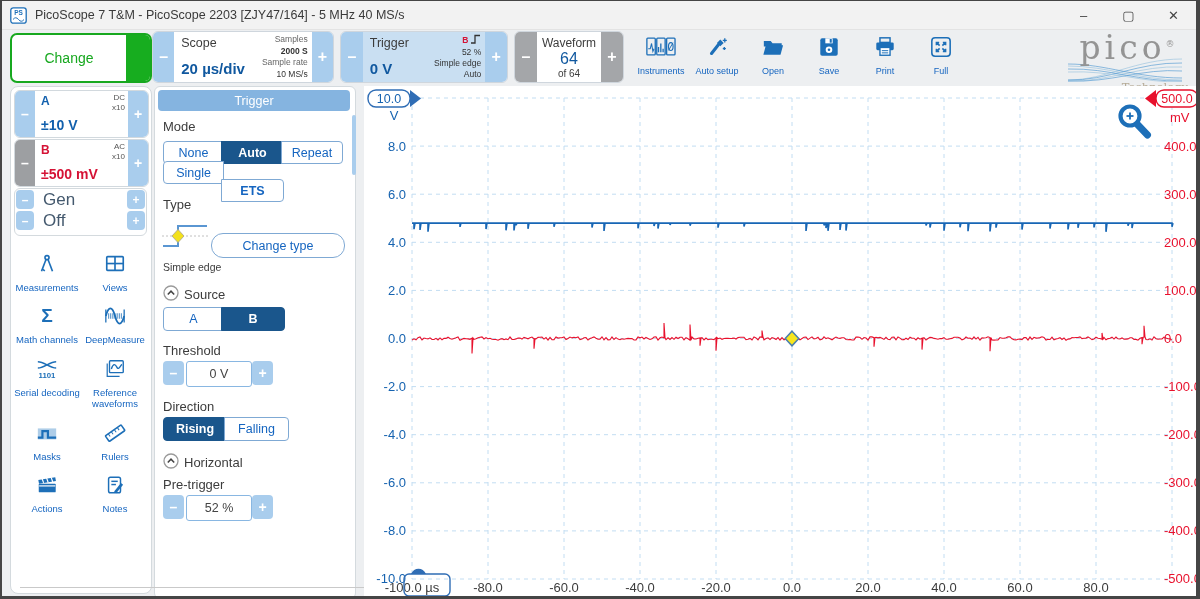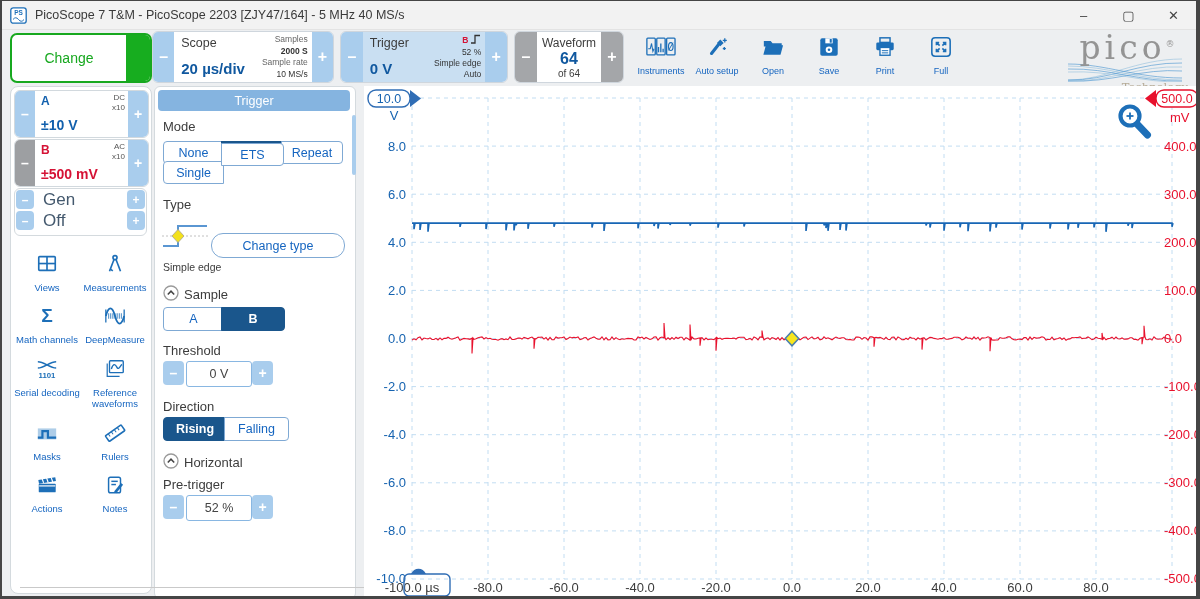--- a/index.html
+++ b/index.html
@@ -18,21 +18,21 @@
   .stepbtn.gray{background:#a4a6a9;}
   .g-center{position:relative;}
   .g-title{position:absolute;left:7px;top:4px;font-size:12.5px;color:#3c3c3c;}
   .g-value{position:absolute;left:7px;bottom:5px;font-size:15px;font-weight:bold;color:#10589f;}
   .g-info{display:flex;flex-direction:column;justify-content:center;align-items:flex-end;padding:2px 4px 2px 0;font-size:8.5px;line-height:1.3;color:#666;}
   .g-info .b{color:#333;font-weight:bold;}
   .g-info .n{color:#333;}
   .trigbg{background:#c9dff2;}
   .wf-center{display:flex;flex-direction:column;align-items:center;justify-content:center;}
   .wf-title{font-size:12px;color:#3c3c3c;}
-  .wf-num{font-size:16px;font-weight:bold;color:#10589f;}
+  .wf-num{font-size:16px;font-weight:normal;color:#10589f;}
   .wf-of{font-size:10px;color:#3c3c3c;}
   .tools{display:flex;}
   .tbtn{width:54px;margin-right:2px;display:flex;flex-direction:column;align-items:center;padding-top:5px;}
   .tbtn .lbl{font-size:9px;color:#1565c0;margin-top:4px;white-space:nowrap;}
   
   .run{left:8px;top:32px;width:138px;height:46px;background:#fff;border:2px solid #17a81f;border-radius:7px;display:flex;overflow:hidden;}
   .run-label{flex:1;display:flex;align-items:center;justify-content:center;color:#17a81f;font-size:14px;}
   .run-block{width:24px;background:#17ad1f;}
   
   .chan{position:absolute;left:3px;width:133px;background:#fff;border:1px solid #d2d9de;border-radius:6px;display:grid;grid-template-columns:20px 1fr 20px;overflow:hidden;}
@@ -264,37 +264,37 @@
         <span class="sb">–</span>
         <span class="gen-lab">Off</span>
         <span class="sb">+</span>
       </div>
     </div>
 
     <div class="abs toolgrid" style="left:2px;top:160px;width:136px;" id="sidebar-tools">
           <div class="sbtool">
             <span><svg width="22" height="22" viewBox="0 0 24 24">
                 <g stroke="#1d6fb8" fill="none" stroke-width="1.8">
-                  <rect x="3" y="4" width="18" height="15" rx="1"></rect>
-                  <line x1="12" y1="4" x2="12" y2="19"></line>
-                  <line x1="3" y1="11.5" x2="21" y2="11.5"></line>
-                </g>
-              </svg></span>
-            <span class="lbl">Views</span>
-          </div>
-          <div class="sbtool">
-            <span><svg width="22" height="22" viewBox="0 0 24 24">
-                <g stroke="#1d6fb8" fill="none" stroke-width="1.8">
                   <circle cx="12" cy="5" r="2.2"></circle>
                   <line x1="10.9" y1="7" x2="6" y2="20"></line>
                   <line x1="13.1" y1="7" x2="18" y2="20"></line>
                   <line x1="6.6" y1="17.3" x2="9.6" y2="19.6"></line>
                 </g>
               </svg></span>
             <span class="lbl">Measurements</span>
+          </div>
+          <div class="sbtool">
+            <span><svg width="22" height="22" viewBox="0 0 24 24">
+                <g stroke="#1d6fb8" fill="none" stroke-width="1.8">
+                  <rect x="3" y="4" width="18" height="15" rx="1"></rect>
+                  <line x1="12" y1="4" x2="12" y2="19"></line>
+                  <line x1="3" y1="11.5" x2="21" y2="11.5"></line>
+                </g>
+              </svg></span>
+            <span class="lbl">Views</span>
           </div>
           <div class="sbtool">
             <span><svg width="22" height="22" viewBox="0 0 24 24">
                 <text x="12" y="19" text-anchor="middle" font-size="21" font-weight="bold" fill="#1d6fb8">Σ</text>
               </svg></span>
             <span class="lbl">Math channels</span>
           </div>
           <div class="sbtool">
             <span><svg width="22" height="22" viewBox="0 0 24 24">
                 <g stroke="#1d6fb8" fill="none">
@@ -387,39 +387,39 @@
 
   <div class="abs card" style="left:152px;top:85px;width:200px;height:511px;">
     <div class="abs tp-header" style="left:3px;top:3px;width:192px;height:21px;">Trigger</div>
     <div class="abs" style="left:197px;top:28px;width:4px;height:60px;background:#a9cded;border-radius:2px;"></div>
 
     <div class="abs tp-label" style="left:8px;top:32px;">Mode</div>
     <div class="abs seg rl" style="left:8px;top:54px;width:59px;height:21px;">None</div>
     <div class="abs seg sel" style="left:66px;top:54px;width:61px;height:21px;">Auto</div>
     <div class="abs seg rr" style="left:126px;top:54px;width:60px;height:21px;">Repeat</div>
     <div class="abs seg rl" style="left:8px;top:74px;width:59px;height:21px;">Single</div>
-    <div class="abs seg rr" style="left:66px;top:56px;width:61px;height:21px;">ETS</div>
+    <div class="abs seg rr" style="left:66px;top:92px;width:61px;height:21px;font-weight:bold;">ETS</div>
 
     <div class="abs tp-label" style="left:8px;top:110px;">Type</div>
     <div class="abs" style="left:6px;top:132px;">
       <svg width="48" height="36" viewBox="0 0 48 36">
         <line x1="1" y1="17" x2="47" y2="17" stroke="#c0c0c0" stroke-width="1" stroke-dasharray="2 2"></line>
         <path d="M2,27 H17 V7 H46" fill="none" stroke="#5a96d2" stroke-width="2"></path>
         <polygon points="17,10.5 23,17 17,23.5 11,17" fill="#f3e11c" stroke="#b9b08a" stroke-width="1"></polygon>
       </svg>
     </div>
     <div class="abs outline-btn" style="left:56px;top:146px;width:132px;height:23px;">Change type</div>
     <div class="abs caption" style="left:8px;top:174px;">Simple edge</div>
 
     <div class="abs hdr" style="left:8px;top:198px;">
       <span><svg width="16" height="16" viewBox="0 0 16 16">
               <circle cx="8" cy="8" r="7" fill="none" stroke="#9a9a9a" stroke-width="1.3"></circle>
               <polyline points="4.8,9.6 8,6.2 11.2,9.6" fill="none" stroke="#444" stroke-width="1.5"></polyline>
             </svg></span>
-      <span>Sample</span>
+      <span>Source</span>
     </div>
     <div class="abs seg rl" style="left:8px;top:220px;width:59px;height:22px;">A</div>
     <div class="abs seg rr sel" style="left:66px;top:220px;width:62px;height:22px;">B</div>
 
     <div class="abs tp-label" style="left:8px;top:256px;">Threshold</div>
     <div class="abs mini" style="left:8px;top:274px;height:24px;">–</div>
     <div class="abs valbox" style="left:31px;top:274px;width:64px;height:24px;">0 V</div>
     <div class="abs mini" style="left:97px;top:274px;height:24px;">+</div>
 
     <div class="abs tp-label" style="left:8px;top:312px;">Direction</div>

